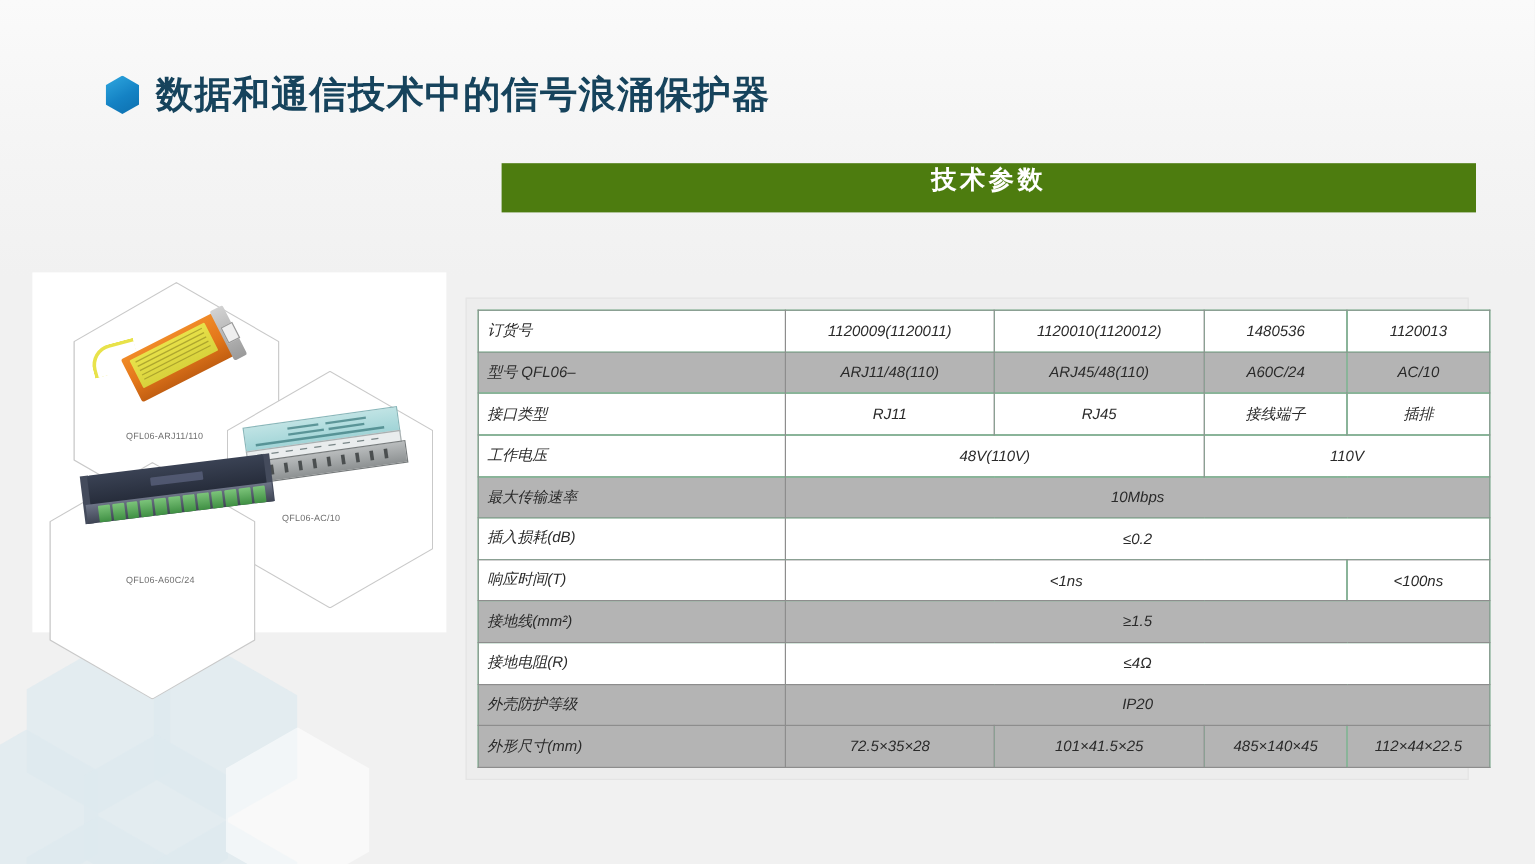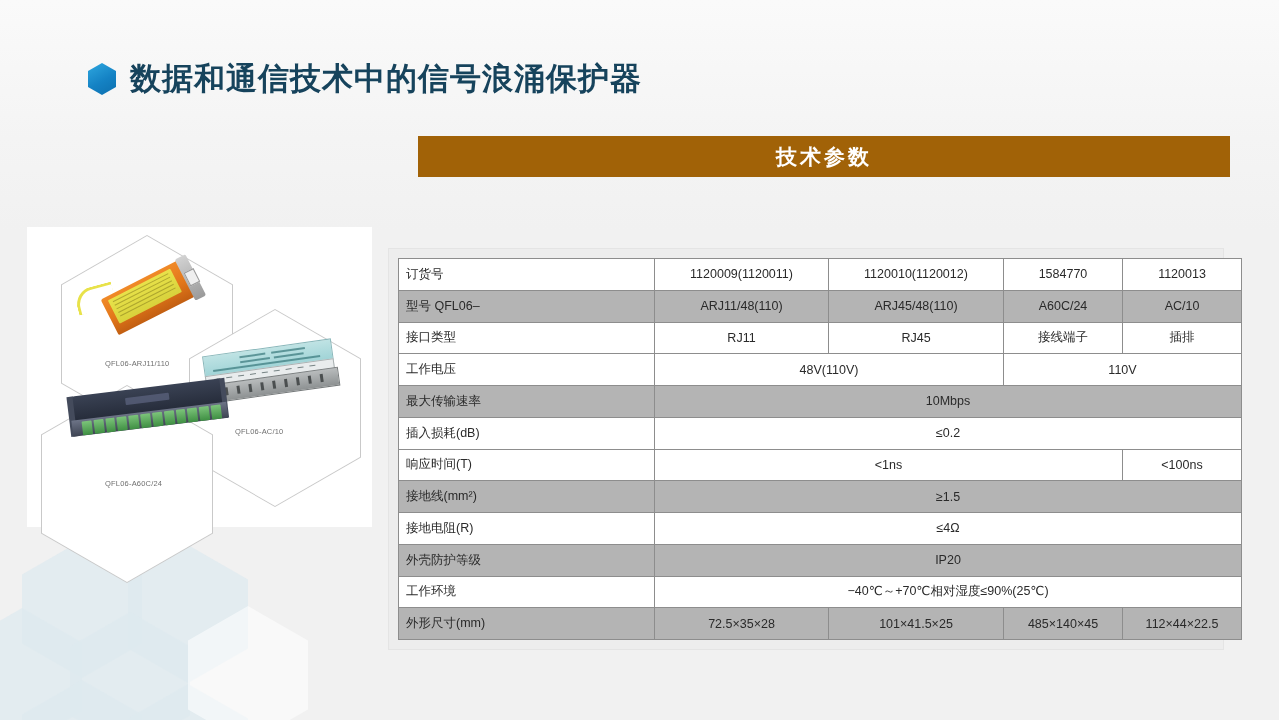--- a/index.html
+++ b/index.html
@@ -37,21 +37,21 @@
     flex:none;
   }
   #title-bar .title-text{
     font-size:31px;font-weight:bold;color:#16435c;letter-spacing:1px;
     white-space:nowrap;
   }
 
   
   #banner{
     position:absolute;left:418px;top:136px;width:812px;height:41px;
-    background:#a16207;display:flex;align-items:center;justify-content:center;
+    background:#4d7c0f;display:flex;justify-content:center;
   }
   #banner .banner-text{
     color:#ffffff;font-size:21px;font-weight:bold;letter-spacing:3px;
   }
 
   
   #product-card{
     position:absolute;left:27px;top:227px;width:345px;height:300px;
     background:#ffffff;
   }
@@ -104,21 +104,21 @@
 
   
   #spec-frame{
     position:absolute;left:388px;top:248px;width:836px;height:402px;
     background:#ededed;border:1px solid #e4e4e4;
     box-sizing:border-box;padding:9px;
   }
   #spec-table{
     width:100%;height:100%;border-collapse:collapse;
     table-layout:fixed;background:#86efac;
-    border:1px solid #8d8d8d;box-sizing:border-box;
+    border:1px solid #8d8d8d;box-sizing:border-box;font-style:italic;
   }
   #spec-table td{
     border:1px solid #8d8d8d;
     font-size:12.5px;color:#2a2a2a;
     height:23px;padding:0 4px;
     overflow:hidden;white-space:nowrap;
     text-overflow:clip;
   }
   #spec-table td.lbl{text-align:left;padding-left:7px;width:244px;}
   #spec-table td.val{text-align:center;}
@@ -234,21 +234,21 @@
   <div class="prod-label" style="left:78px;top:252px;">QFL06-A60C/24</div>
 </div>
 
 <div id="spec-frame">
   <table id="spec-table">
     <tbody>
         <tr class="plain">
           <td class="lbl">订货号</td>
           <td class="val" style="width: 165px;">1120009(1120011)</td>
           <td class="val" style="width: 166px;">1120010(1120012)</td>
-          <td class="val" style="width: 110px;">1584770</td>
+          <td class="val" style="width: 110px;">1480536</td>
           <td class="val" style="width: 110px;">1120013</td>
         </tr>
         <tr class="shaded">
           <td class="lbl">型号   QFL06–</td>
           <td class="val" style="width: 165px;">ARJ11/48(110)</td>
           <td class="val" style="width: 166px;">ARJ45/48(110)</td>
           <td class="val" style="width: 110px;">A60C/24</td>
           <td class="val" style="width: 110px;">AC/10</td>
         </tr>
         <tr class="plain">
@@ -281,24 +281,20 @@
           <td class="val" colspan="4" style="width: 551px;">≥1.5</td>
         </tr>
         <tr class="plain">
           <td class="lbl">接地电阻(R)</td>
           <td class="val" colspan="4" style="width: 551px;">≤4Ω</td>
         </tr>
         <tr class="shaded">
           <td class="lbl">外壳防护等级</td>
           <td class="val" colspan="4" style="width: 551px;">IP20</td>
         </tr>
-        <tr class="plain">
-          <td class="lbl">工作环境</td>
-          <td class="val" colspan="4" style="width: 551px;">−40℃～+70℃相对湿度≤90%(25℃)</td>
-        </tr>
         <tr class="shaded">
           <td class="lbl">外形尺寸(mm)</td>
           <td class="val" style="width: 165px;">72.5×35×28</td>
           <td class="val" style="width: 166px;">101×41.5×25</td>
           <td class="val" style="width: 110px;">485×140×45</td>
           <td class="val" style="width: 110px;">112×44×22.5</td>
         </tr>
       </tbody>
   </table>
 </div>

